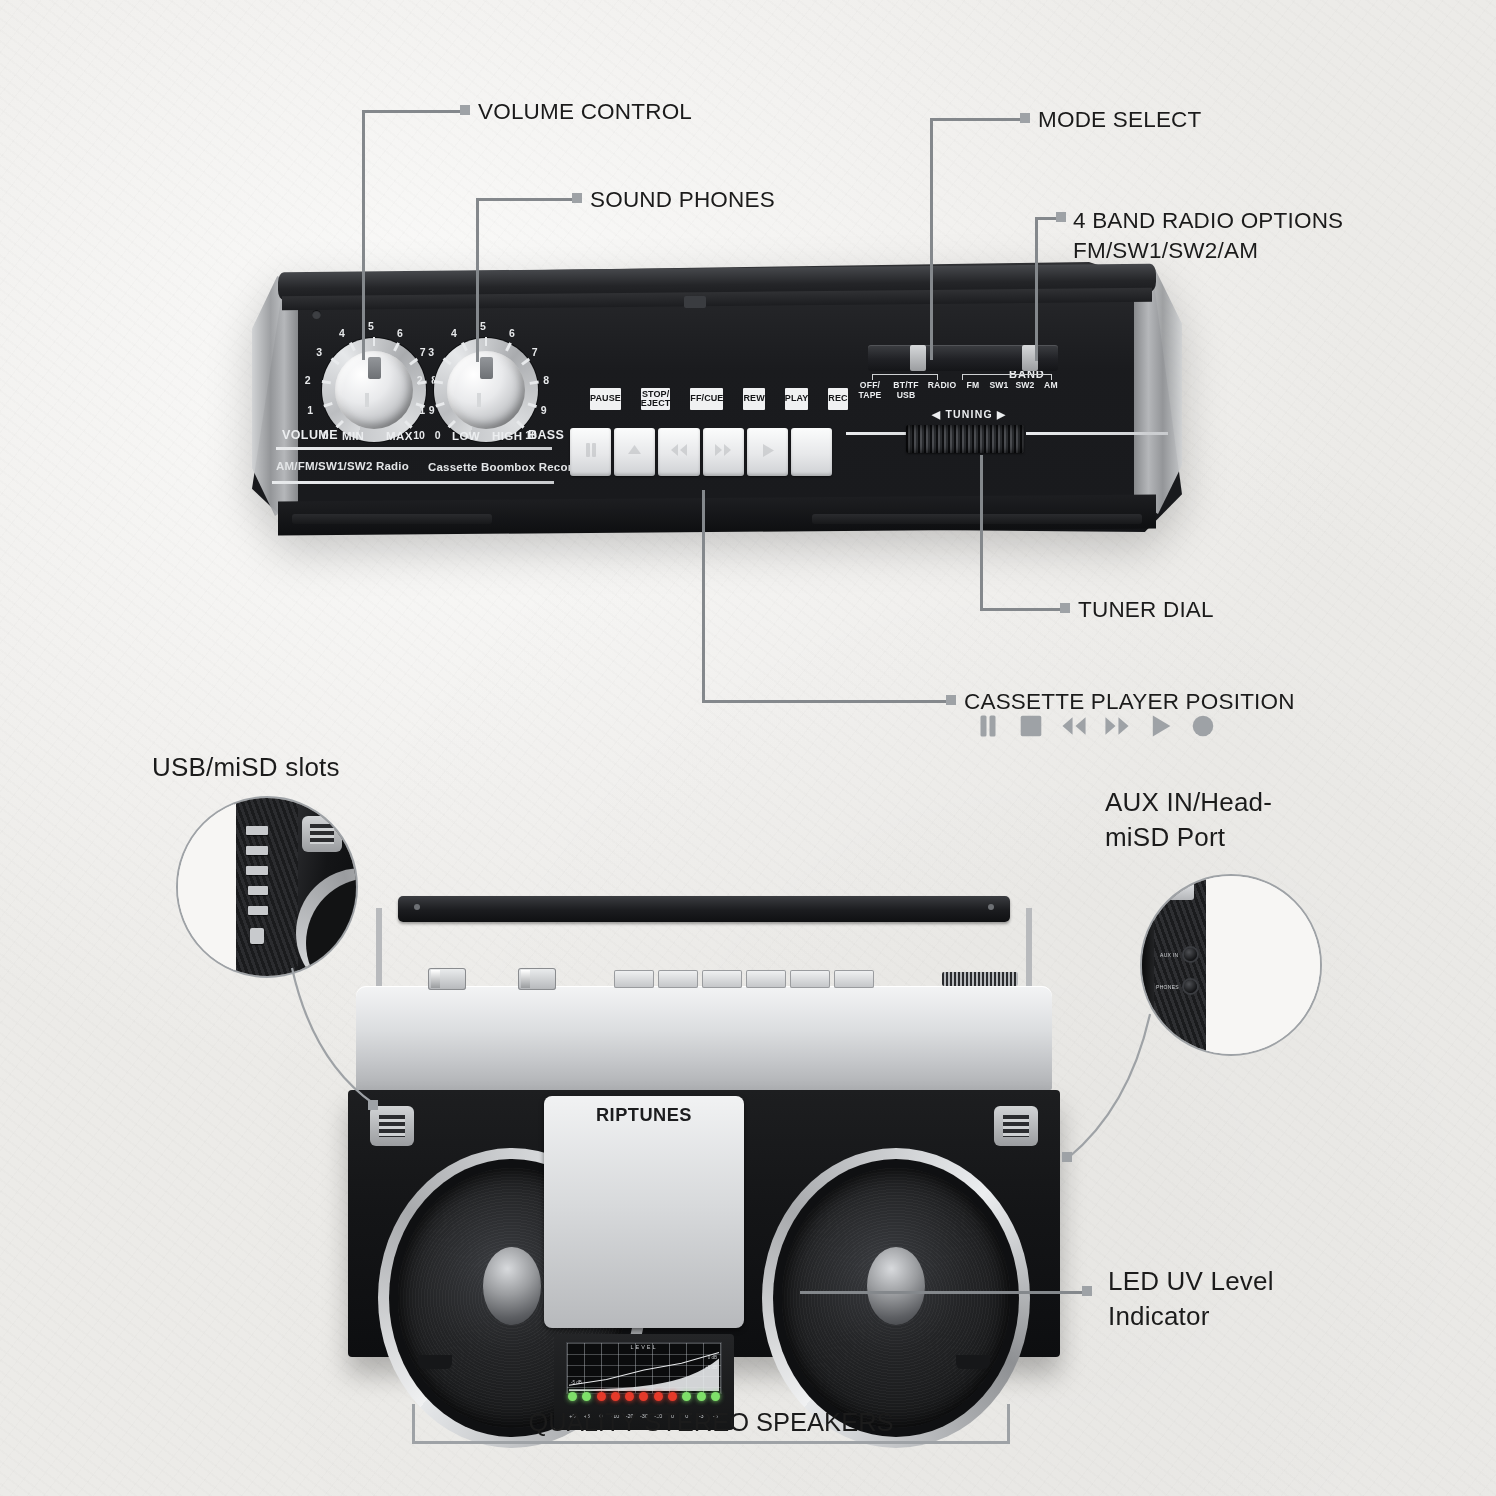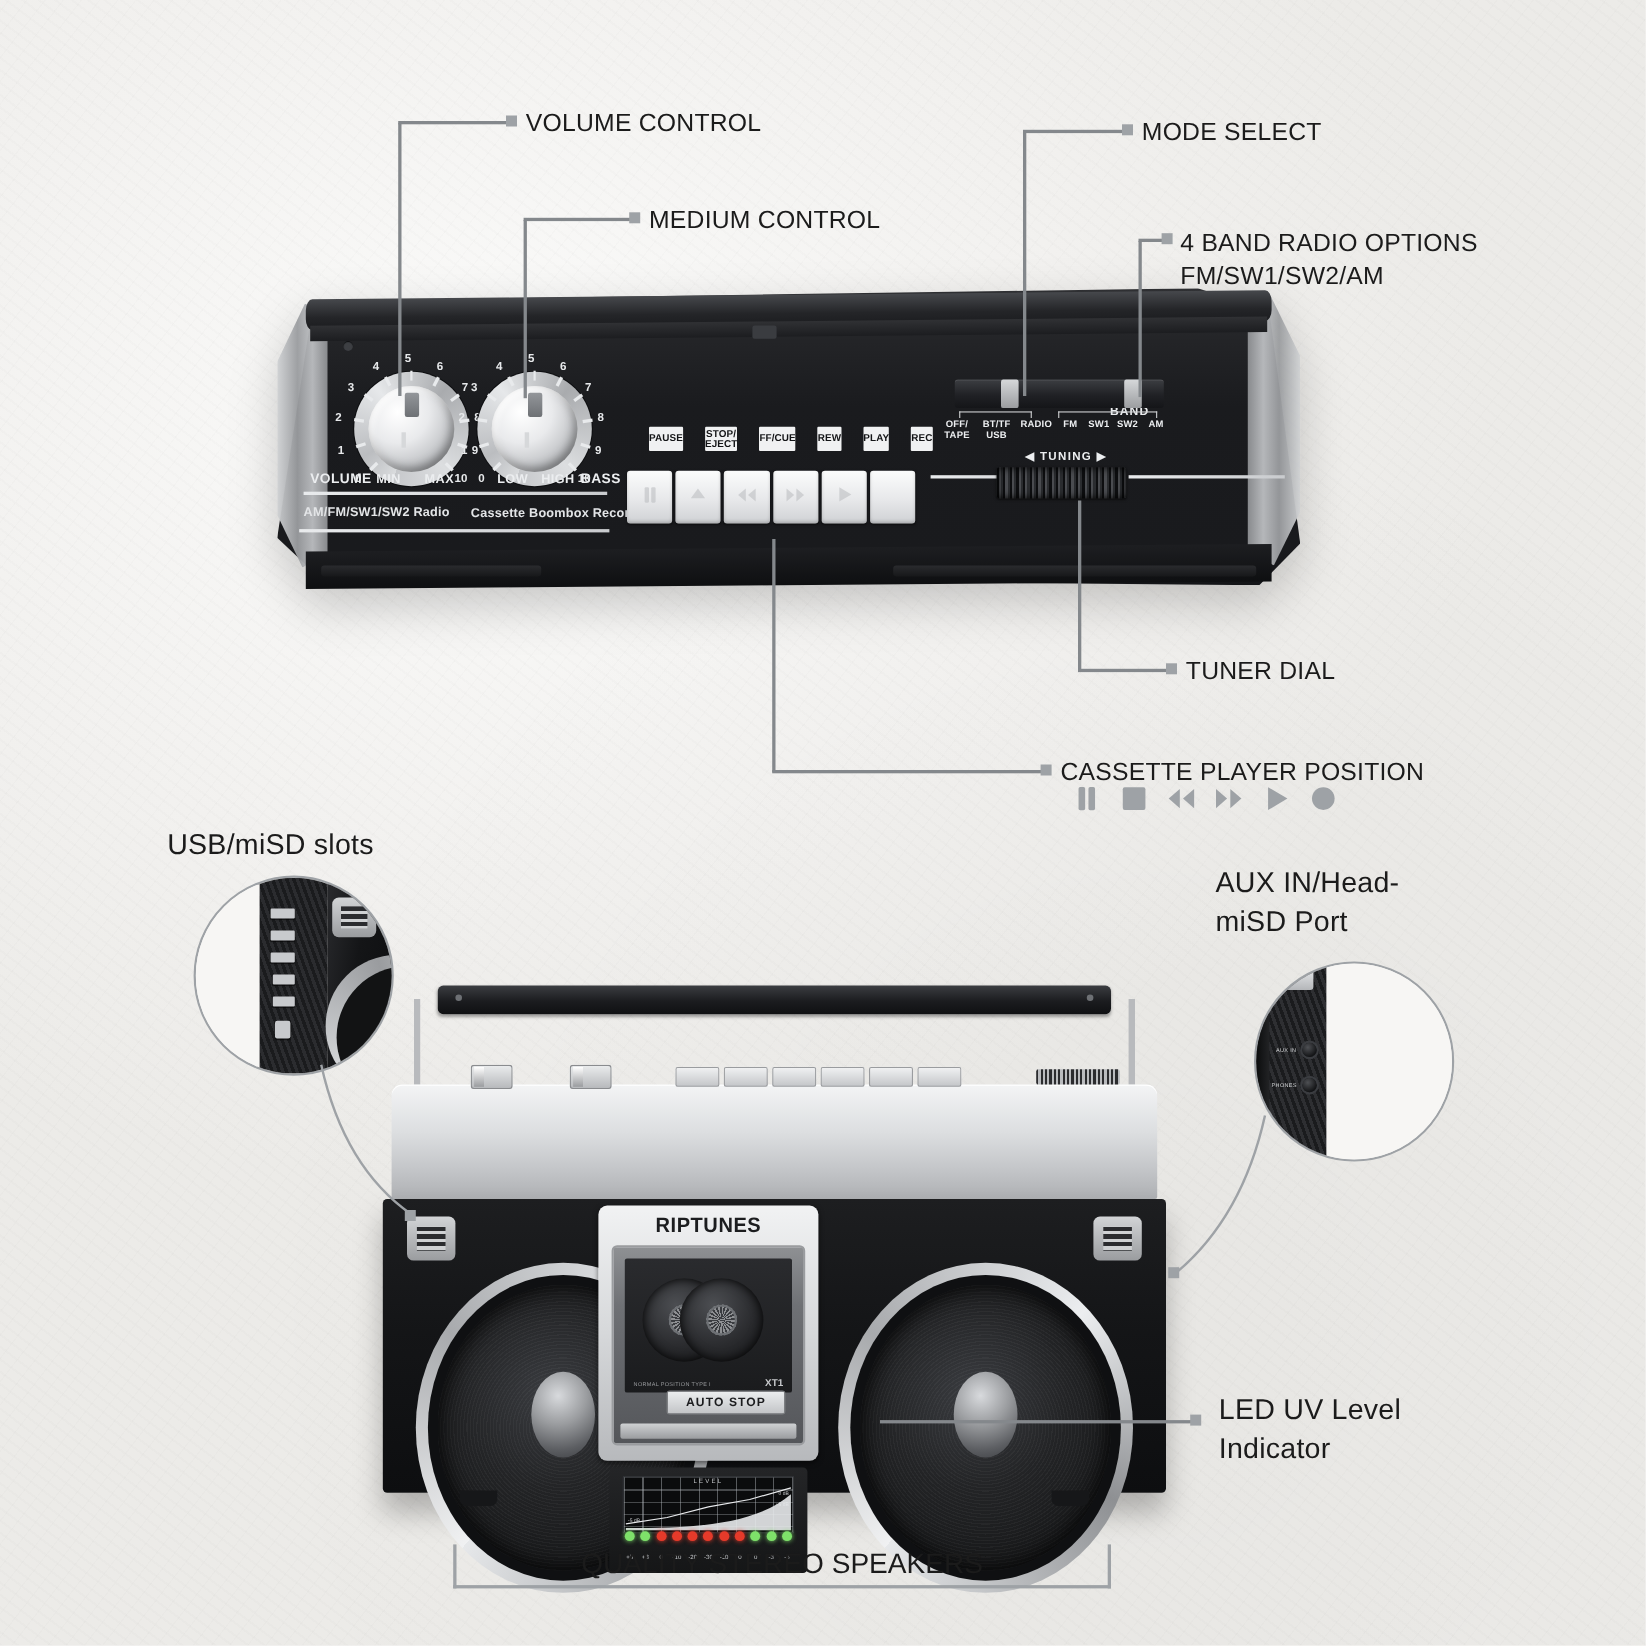--- a/index.html
+++ b/index.html
@@ -740,34 +740,20 @@
     </div>
     <div class="woofer" style="right:30px;">
       <div class="ringo"></div>
         <div class="ringi"></div>
         <div class="cone"></div>
         <div class="dust"></div>
     </div>
 
     <div id="deck">
       <div id="deck-brand">RIPTUNES</div>
-      <div id="window">
-        <div id="tape">
-          <div class="hub" style="left:16px;">
-              <i></i>
-            </div>
-          <div class="hub" style="right:26px;">
-              <i></i>
-            </div>
-          <div id="tape-txt-l">NORMAL POSITION TYPE I</div>
-          <div id="tape-txt-r">XT1</div>
-        </div>
-        <div id="autostop">AUTO STOP</div>
-        <div id="window-lip"></div>
-      </div>
     </div>
 
     <div id="vu-housing">
       <div id="vu">
         <div class="grid"></div>
         <div class="lbl">LEVEL</div>
         <div class="t1">-5 dB</div>
         <div class="t2">0 dB</div>
         <div class="t3">+5 dB</div>
         <svg width="100%" height="100%" viewBox="0 0 156 52" preserveAspectRatio="none" style="position:absolute;inset:0;">
@@ -831,21 +817,21 @@
 </div>
 
 <div class="lead v" style="left:362px; top:112px; height:248px;"></div>
 <div class="lead h" style="left:362px; top:110px; width:100px;"></div>
 <div class="endcap" style="left:460px; top:105px;"></div>
 <div class="callout caps" style="left:478px; top:99px;">VOLUME CONTROL</div>
 
 <div class="lead v" style="left:476px; top:200px; height:162px;"></div>
 <div class="lead h" style="left:476px; top:198px; width:98px;"></div>
 <div class="endcap" style="left:572px; top:193px;"></div>
-<div class="callout caps" style="left:590px; top:187px;">MEDIUM CONTROL</div>
+<div class="callout caps" style="left:590px; top:187px;">SOUND PHONES</div>
 
 <div class="lead v" style="left:930px; top:120px; height:240px;"></div>
 <div class="lead h" style="left:930px; top:118px; width:92px;"></div>
 <div class="endcap" style="left:1020px; top:113px;"></div>
 <div class="callout caps" style="left:1038px; top:107px;">MODE SELECT</div>
 
 <div class="lead v" style="left:1035px; top:219px; height:142px;"></div>
 <div class="lead h" style="left:1035px; top:217px; width:24px;"></div>
 <div class="endcap" style="left:1056px; top:212px;"></div>
 <div class="callout caps" style="left:1073px; top:206px; line-height:1.32;">4 BAND RADIO OPTIONS

